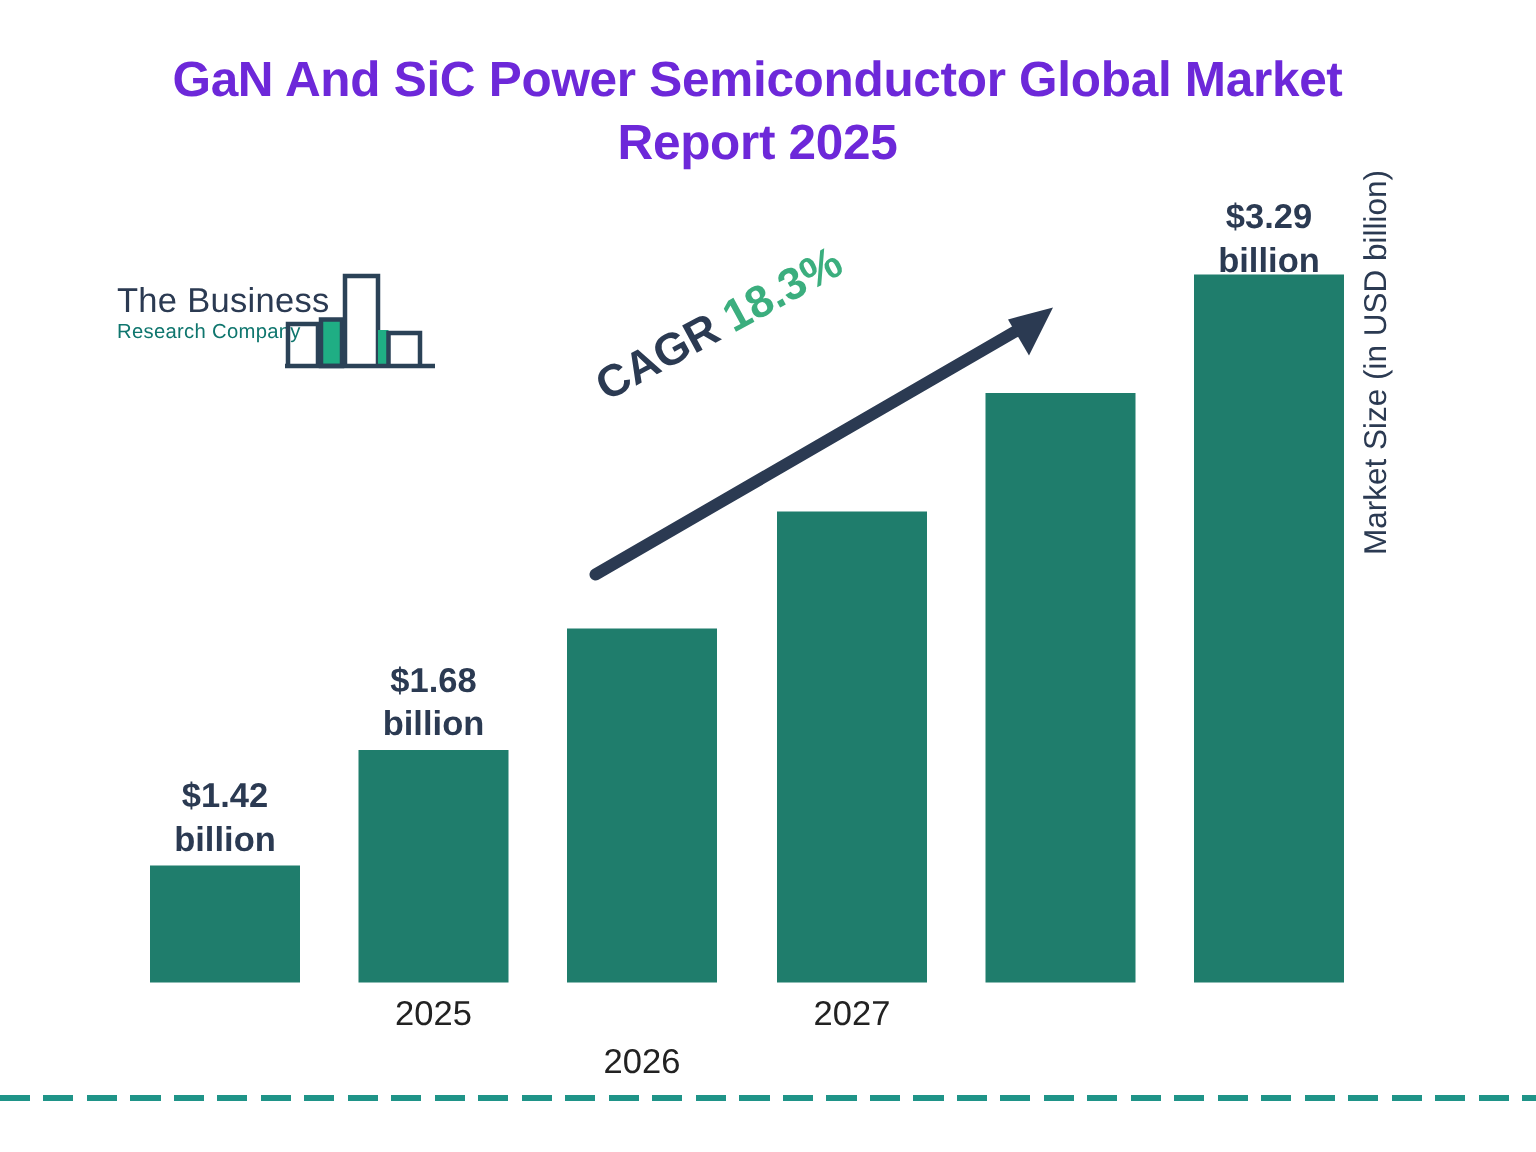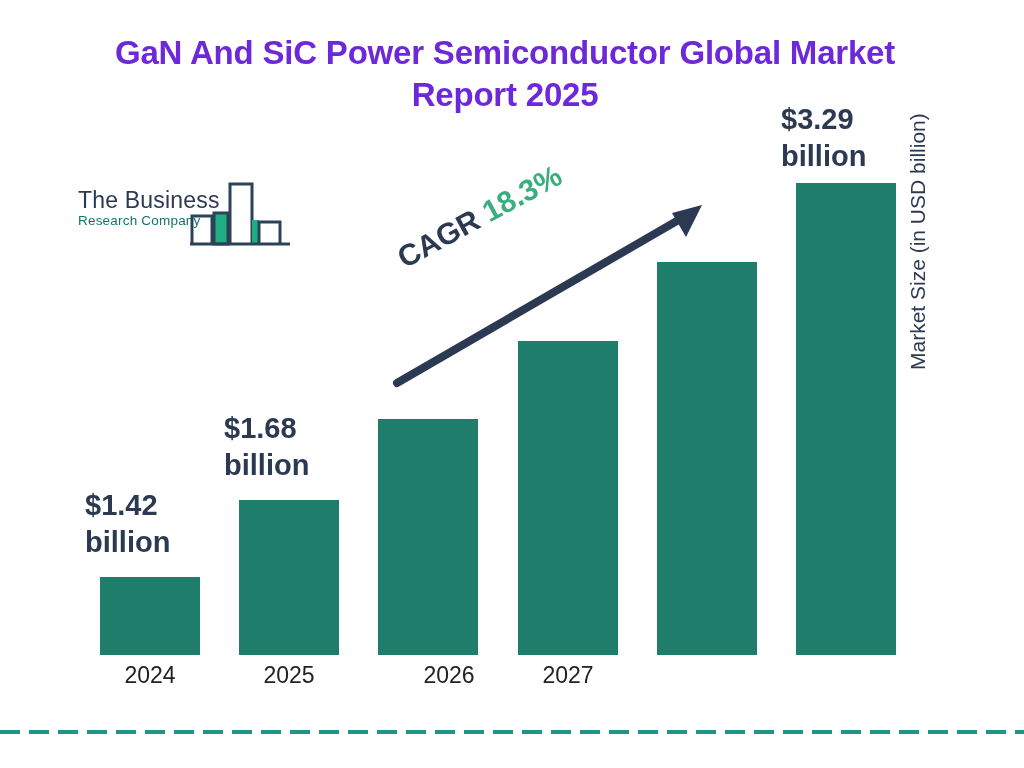--- a/index.html
+++ b/index.html
@@ -76,26 +76,27 @@
     top: 0;
     width: 1024px;
     height: 768px;
   }
   .bar {
     position: absolute;
     background: #1f7d6c;
   }
   .bar-value {
     position: absolute;
-    text-align: left;
-    font-size: 29px;
+    text-align: center;
+    font-size: 23px;
     font-weight: bold;
     color: #2b3a52;
     line-height: 1.28;
     white-space: pre-line;
+    margin-top: 29px;
   }
   .x-tick {
     position: absolute;
     text-align: center;
     font-size: 23px;
     color: #222222;
     top: 662px;
     width: 130px;
   }
 
@@ -178,23 +179,22 @@
     <div class="bar" style="left:657px; top:262px; width:100px; height:393px;"></div>
     <div class="bar" style="left:796px; top:183px; width:100px; height:472px;"></div>
 
     <div class="bar-value" style="left:85px; top:487px; width:130px;">$1.42
 billion</div>
     <div class="bar-value" style="left:224px; top:410px; width:130px;">$1.68
 billion</div>
     <div class="bar-value" style="left:781px; top:101px; width:130px;">$3.29
 billion</div>
 
-    <div class="x-tick" style="left:85px;">2024</div>
     <div class="x-tick" style="left:224px;">2025</div>
-    <div class="x-tick" style="left:384px;">2026</div>
+    <div class="x-tick" style="left:363px;margin-top:32px;">2026</div>
     <div class="x-tick" style="left:503px;">2027</div>
   </div>
 
   <div id="y-axis-title">Market Size (in USD billion)</div>
 
   <svg id="cagr-arrow" viewBox="0 0 340 215">
     <line x1="17" y1="198" x2="302" y2="33" stroke="#2b3a52" stroke-width="8" stroke-linecap="round"></line>
     <polygon points="322,20 292,28 306,52" fill="#2b3a52"></polygon>
   </svg>
 

